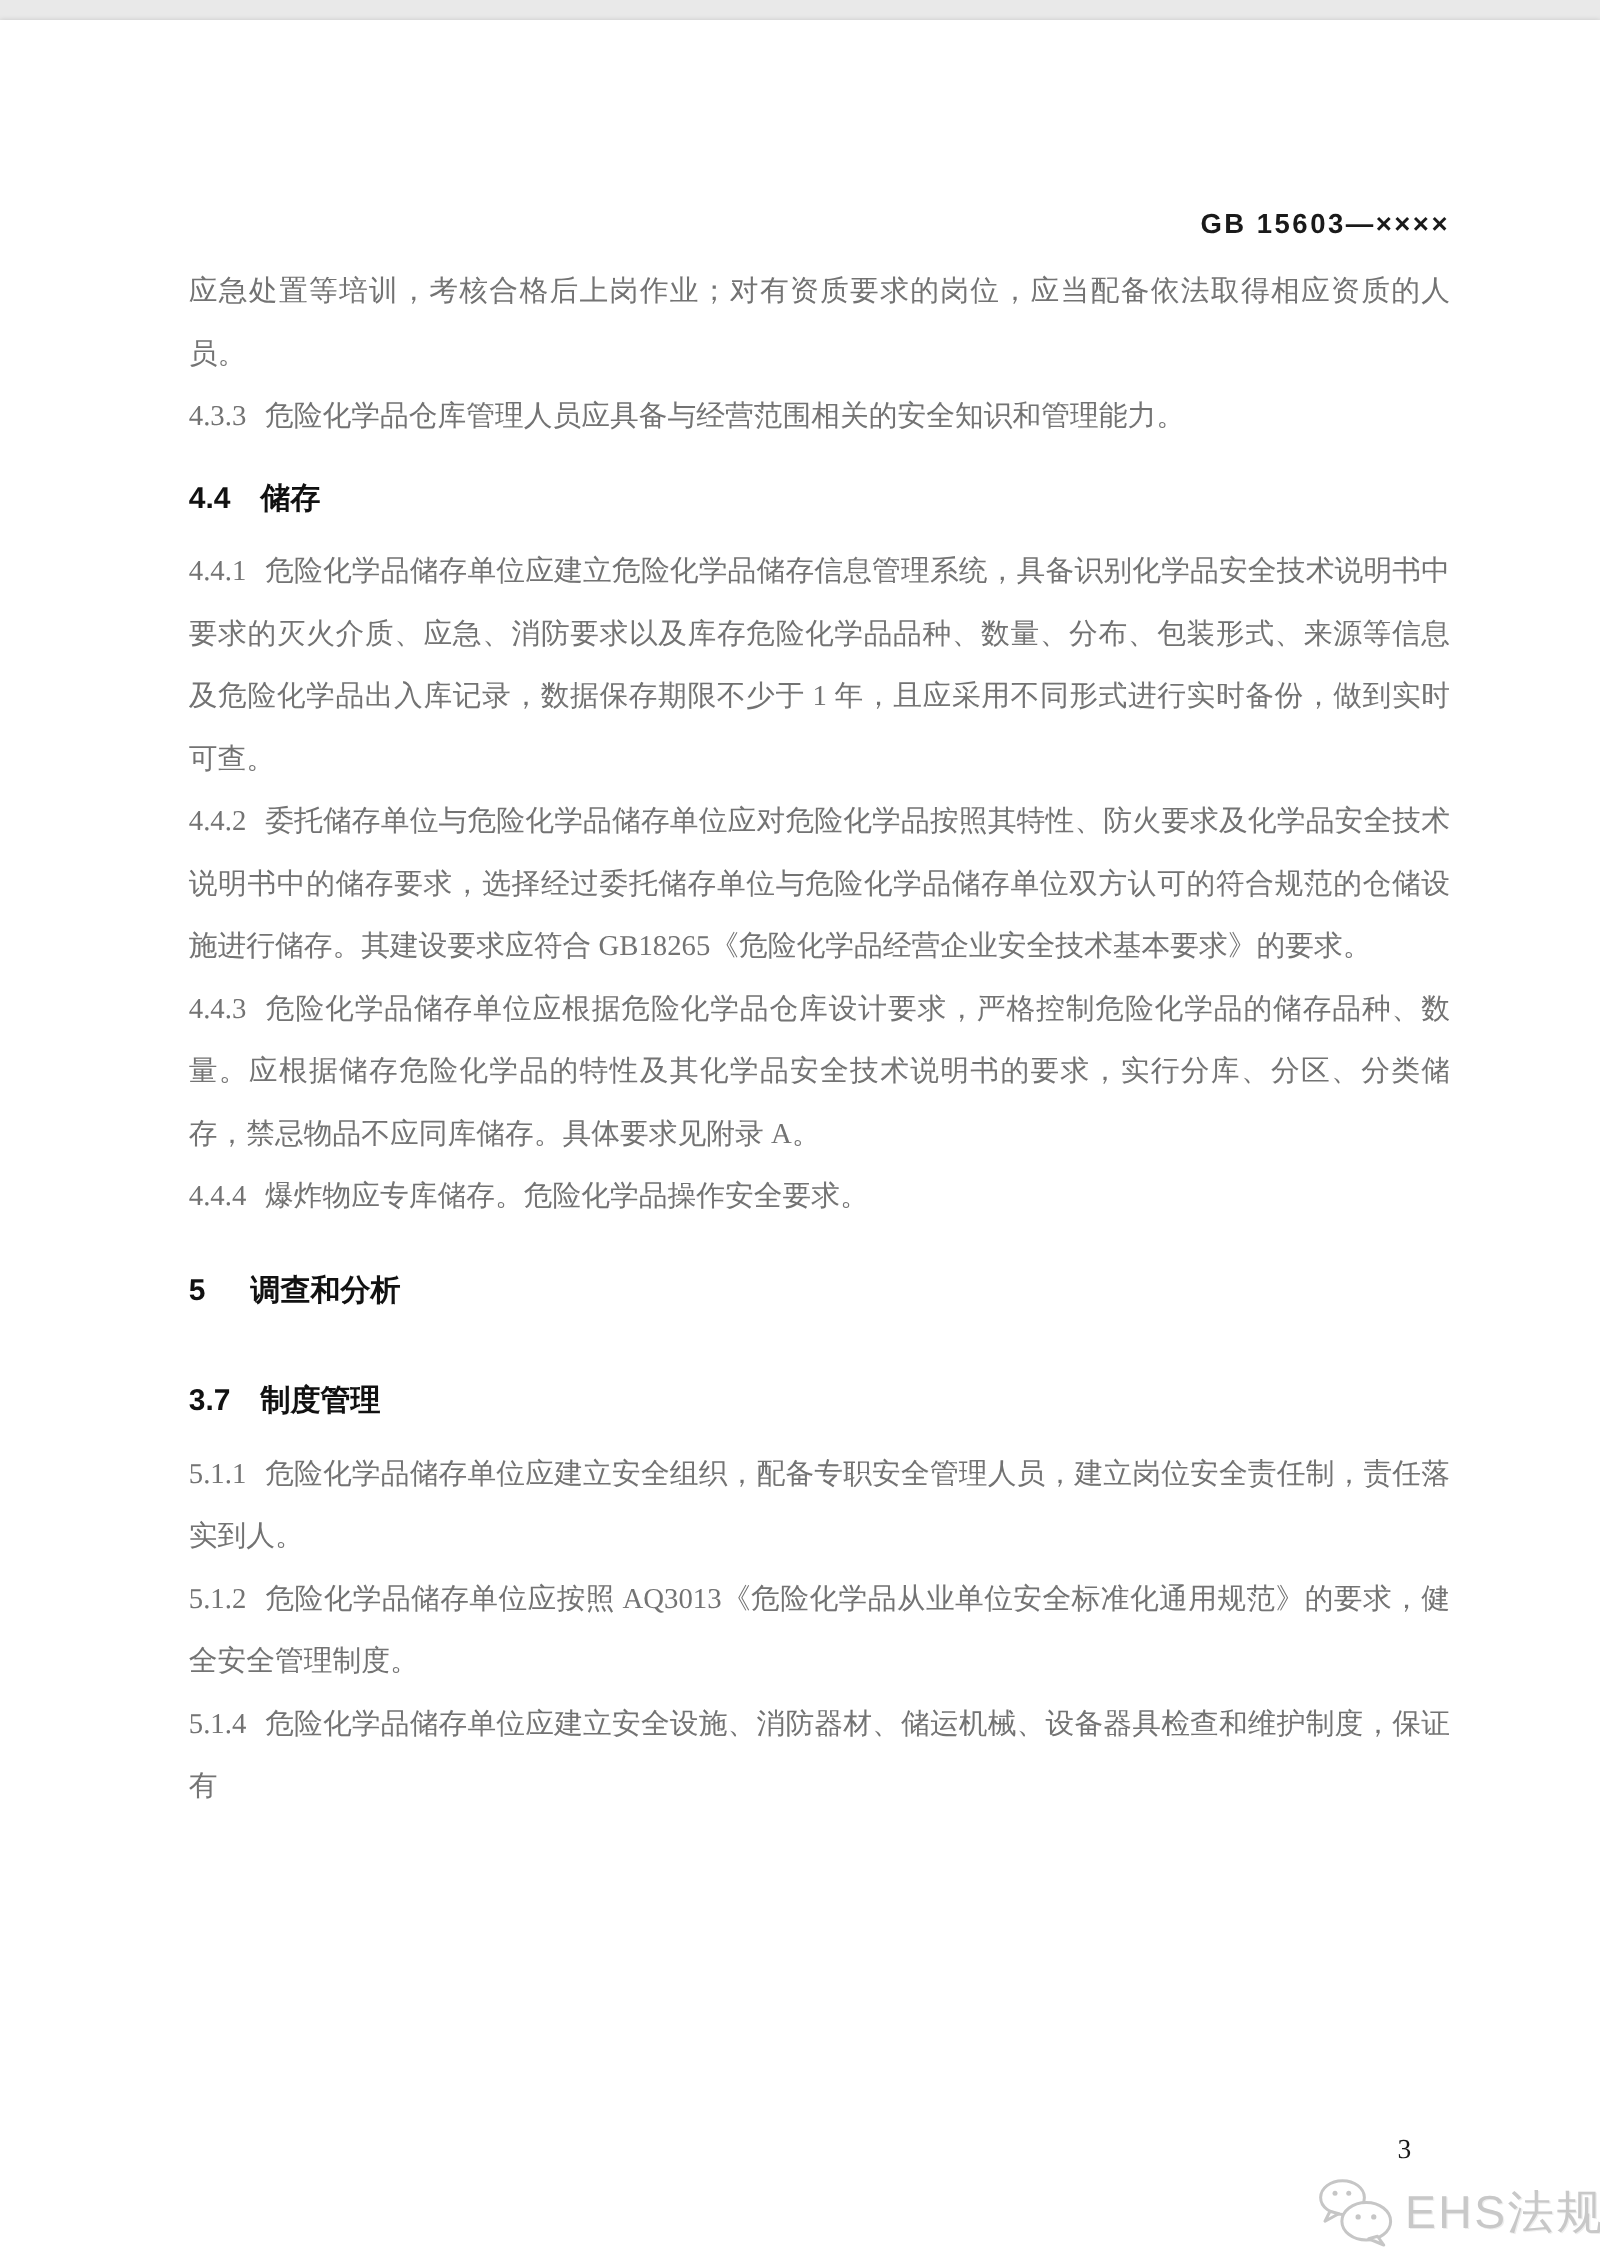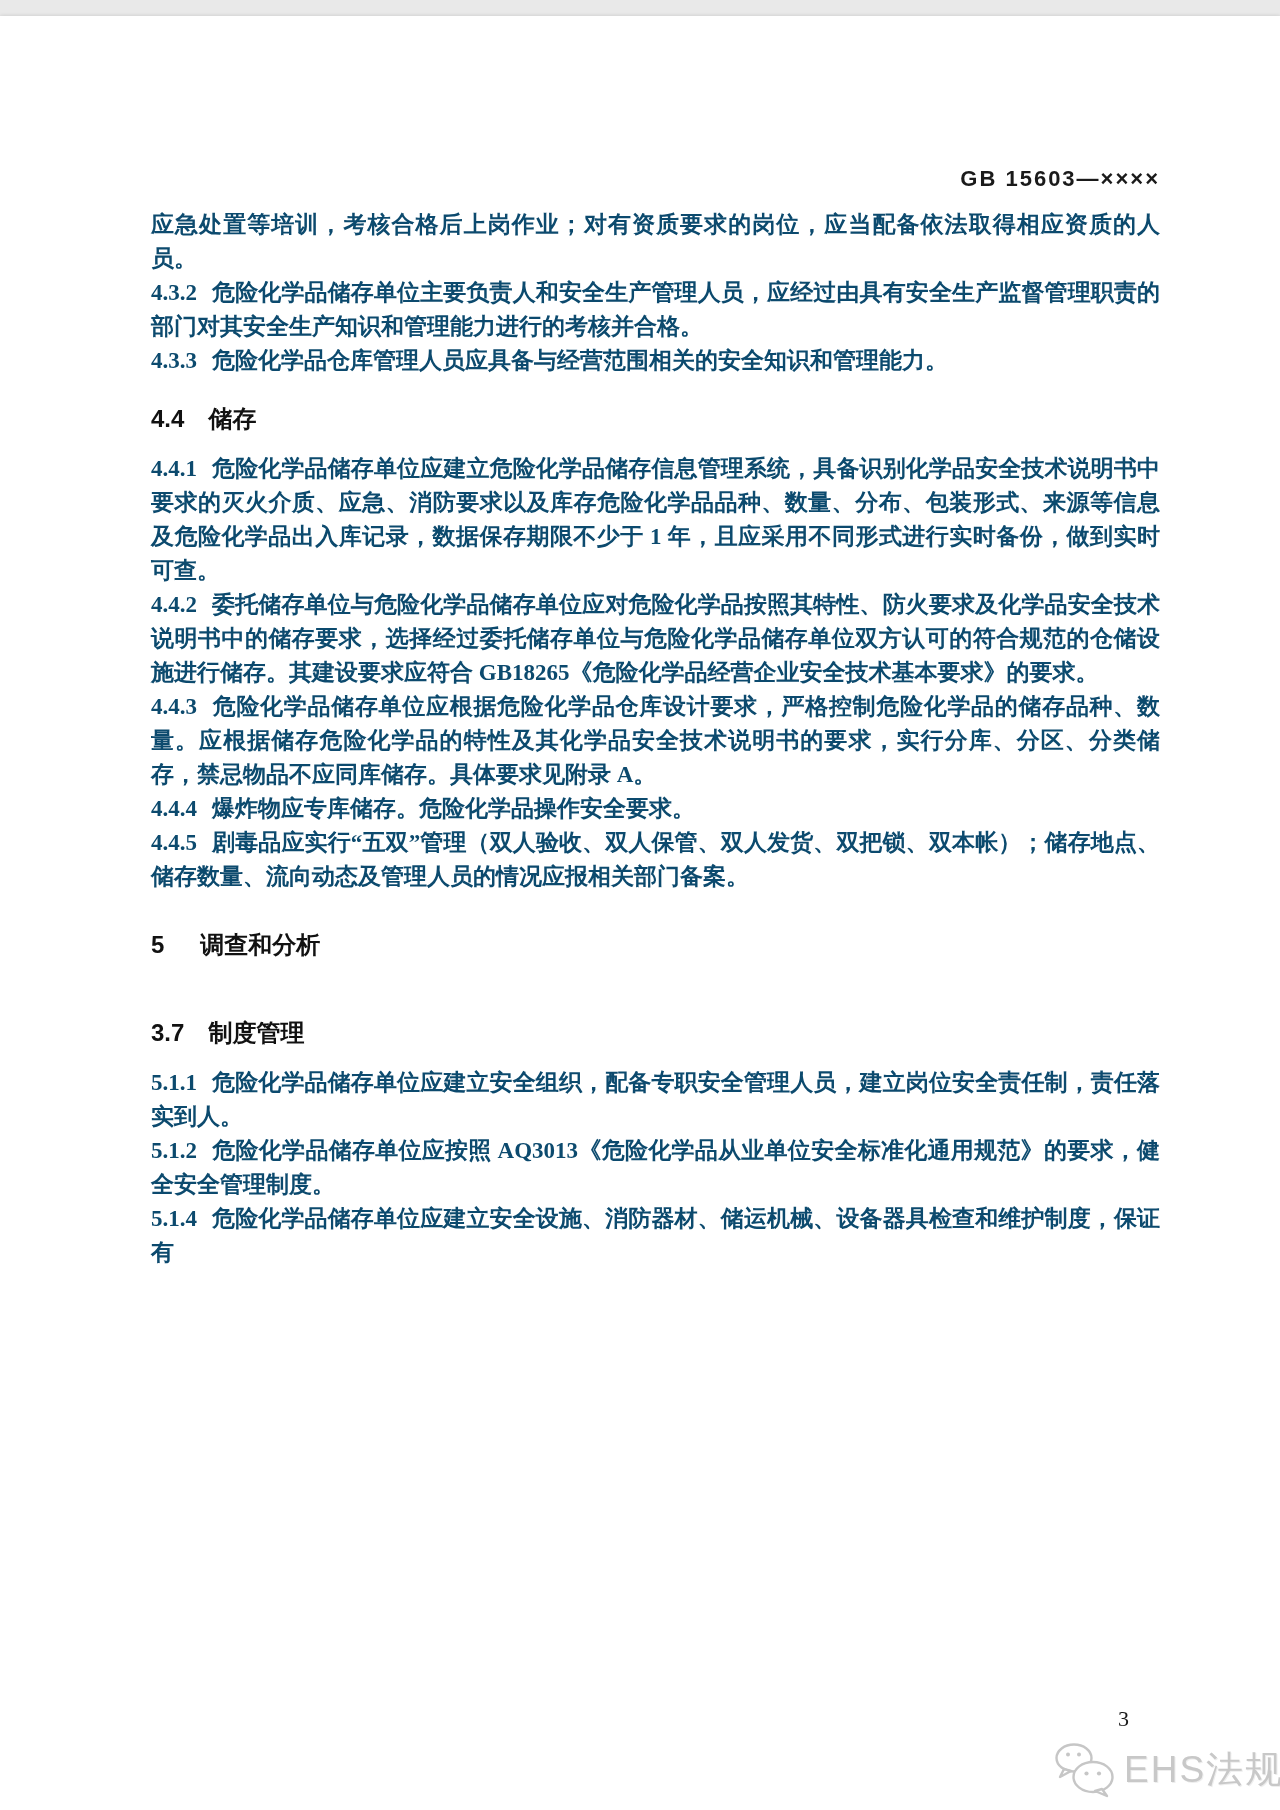--- a/index.html
+++ b/index.html
@@ -26,26 +26,25 @@
   }
   .content {
     position: absolute;
     top: 192px;
     left: 151px;
     width: 1009px;
   }
   .para {
     margin: 0;
     font-size: 23px;
-    line-height: 34px;
+    line-height: 50px;
     text-align: justify;
     text-align-last: left;
     word-break: break-all;
-    color: #0c4a6e;
-    font-weight: bold;
+    color: #737373;
   }
   .cnum { margin-right: 15px; }
   .heading {
     margin: 0;
     font-family: "Liberation Sans", "DejaVu Sans", sans-serif;
     font-weight: bold;
     font-size: 24px;
     line-height: 50px;
     color: #111111;
   }
@@ -84,36 +83,34 @@
 <body>
 
 <div class="page">
 
   <div class="doc-header">GB 15603—××××</div>
 
   <div class="content">
 
     <p class="para">应急处置等培训，考核合格后上岗作业；对有资质要求的岗位，应当配备依法取得相应资质的人员。</p>
 
-    <p class="para"><span class="cnum">4.3.2</span><span>危险化学品储存单位主要负责人和安全生产管理人员，应经过由具有安全生产监督管理职责的部门对其安全生产知识和管理能力进行的考核并合格。</span></p>
 
     <p class="para"><span class="cnum">4.3.3</span><span>危险化学品仓库管理人员应具备与经营范围相关的安全知识和管理能力。</span></p>
 
 
     <h3 class="heading"><span class="hnum">4.4</span><span>储存</span></h3>
 
     <p class="para"><span class="cnum">4.4.1</span><span>危险化学品储存单位应建立危险化学品储存信息管理系统，具备识别化学品安全技术说明书中要求的灭火介质、应急、消防要求以及库存危险化学品品种、数量、分布、包装形式、来源等信息及危险化学品出入库记录，数据保存期限不少于 1 年，且应采用不同形式进行实时备份，做到实时可查。</span></p>
 
     <p class="para"><span class="cnum">4.4.2</span><span>委托储存单位与危险化学品储存单位应对危险化学品按照其特性、防火要求及化学品安全技术说明书中的储存要求，选择经过委托储存单位与危险化学品储存单位双方认可的符合规范的仓储设施进行储存。其建设要求应符合 GB18265《危险化学品经营企业安全技术基本要求》的要求。</span></p>
 
     <p class="para"><span class="cnum">4.4.3</span><span>危险化学品储存单位应根据危险化学品仓库设计要求，严格控制危险化学品的储存品种、数量。应根据储存危险化学品的特性及其化学品安全技术说明书的要求，实行分库、分区、分类储存，禁忌物品不应同库储存。具体要求见附录 A。</span></p>
 
     <p class="para"><span class="cnum">4.4.4</span><span>爆炸物应专库储存。危险化学品操作安全要求。</span></p>
 
-    <p class="para"><span class="cnum">4.4.5</span><span>剧毒品应实行“五双”管理（双人验收、双人保管、双人发货、双把锁、双本帐）；储存地点、储存数量、流向动态及管理人员的情况应报相关部门备案。</span></p>
 
     <h2 class="heading"><span class="hnum">5</span><span>调查和分析</span></h2>
 
     <h3 class="heading"><span class="hnum">3.7</span><span>制度管理</span></h3>
 
     <p class="para"><span class="cnum">5.1.1</span><span>危险化学品储存单位应建立安全组织，配备专职安全管理人员，建立岗位安全责任制，责任落实到人。</span></p>
 
     <p class="para"><span class="cnum">5.1.2</span><span>危险化学品储存单位应按照 AQ3013《危险化学品从业单位安全标准化通用规范》的要求，健全安全管理制度。</span></p>
 
 

